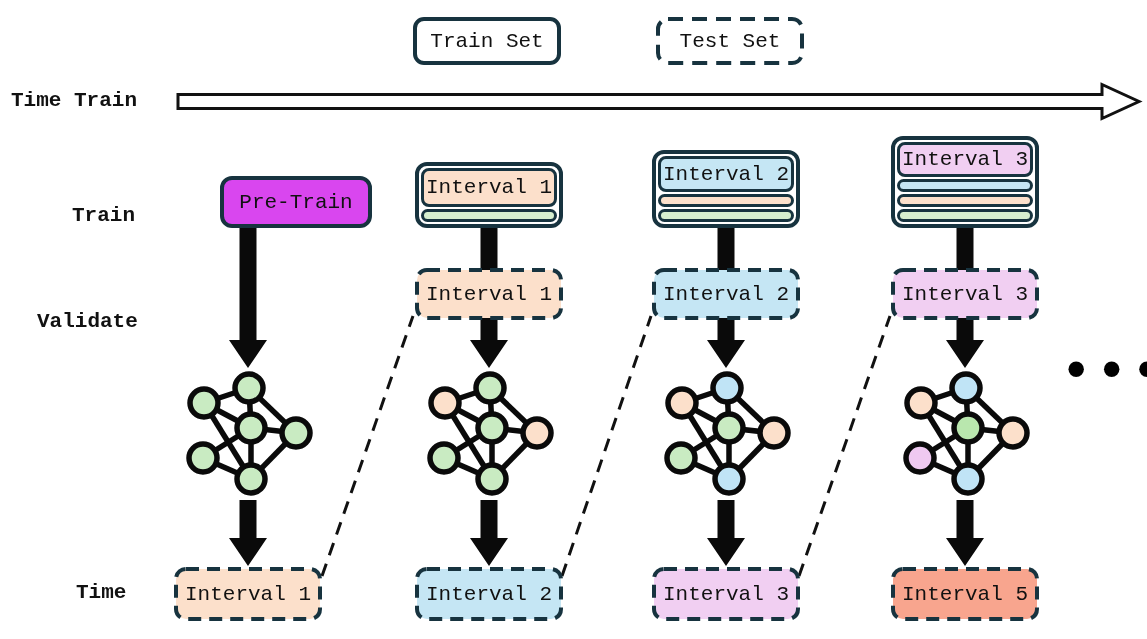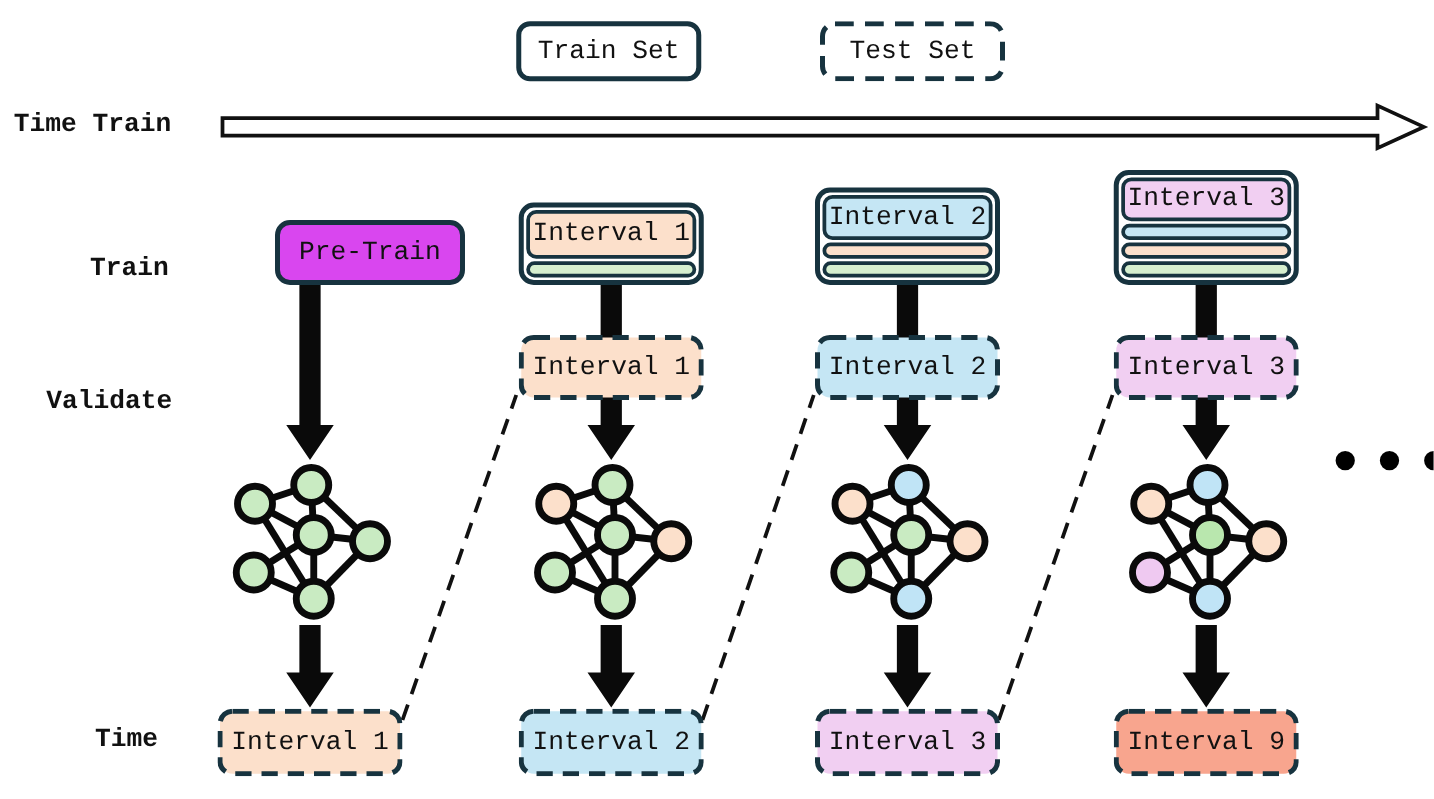--- a/index.html
+++ b/index.html
@@ -211,18 +211,18 @@
     <circle cx="78" cy="68" r="14" fill="#b9e7ae"></circle>
     <circle cx="123" cy="73" r="14" fill="#fce0cb"></circle>
     <circle cx="30" cy="98" r="14" fill="#efc9f1"></circle>
     <circle cx="78" cy="119" r="14" fill="#c0e4f6"></circle>
   </svg>
 
   <div class="dbox" style="left:891px;top:567px;width:148px;height:54px;">
     <svg width="148" height="54" viewBox="0 0 148 54">
       <rect x="2" y="2" width="144" height="50" rx="10" stroke="#17333f" stroke-width="4" stroke-dasharray="13 8" fill="#f8a58e"></rect>
     </svg>
-    <span class="boxlabel">Interval 9</span>
+    <span class="boxlabel">Interval 5</span>
   </div>
 
   <span class="ellipsis" style="left:1060px;top:346px;">•••</span>
 
 </div>
 
 </body></html>

